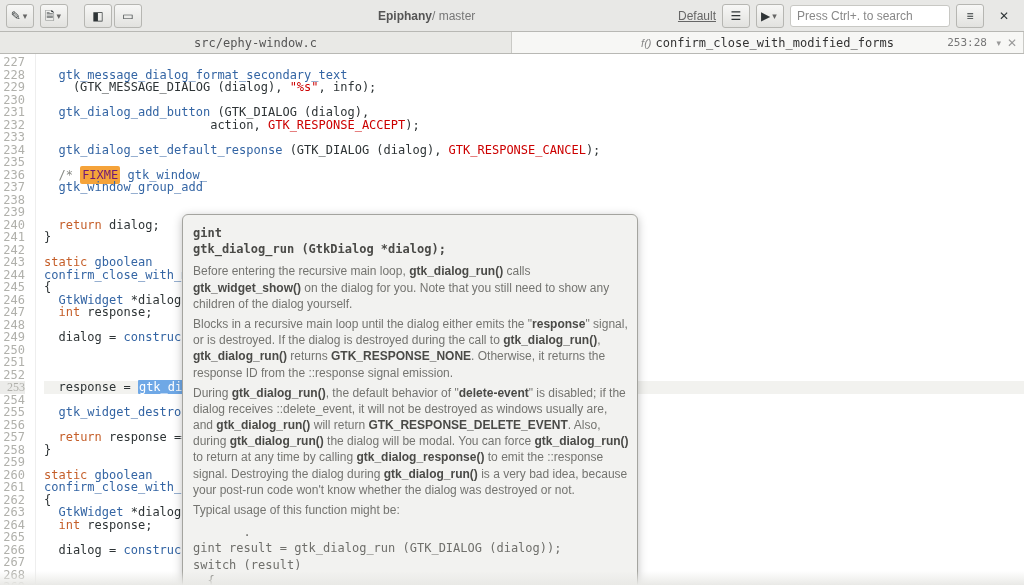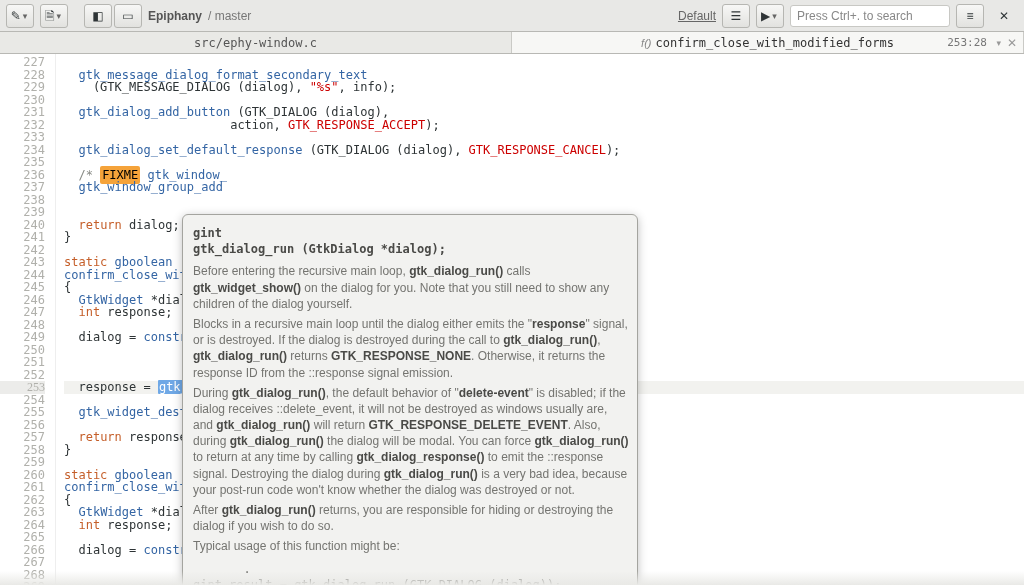--- a/index.html
+++ b/index.html
@@ -29,21 +29,21 @@
     display: inline-flex; align-items: center; justify-content: center;
     height: 24px; min-width: 28px;
     border: 1px solid #b6b6b2;
     background: linear-gradient(#f7f7f6,#e2e2df);
     border-radius: 3px;
     cursor: pointer;
   }
   .tbtn.split { padding-right: 2px; }
   .tbtn .caret { margin-left: 2px; font-size: 9px; color:#666; }
   .toolbar .group { display:flex; gap:2px; }
-  .toolbar .center { flex: 0 0 auto; display:flex; align-items:center; gap:6px; }
+  .toolbar .center { flex: 0 0 auto; display:flex; align-items:center; margin-left: 230px; }
   .proj-label { font-weight: bold; color:#555; }
   .proj-branch { color:#777; }
   .spacer { flex:1; }
   .search {
     width: 160px; height: 22px;
     border: 1px solid #c8c8c4; border-radius: 3px;
     padding: 0 6px; background:#ffffff; color:#888;
     display:flex; align-items:center;
   }
   .icon { display:inline-block; line-height:1; }
@@ -72,21 +72,21 @@
 
   
   .editor {
     display:flex;
     height: calc(585px - 32px - 22px);
     background:#fff;
     position:relative;
     overflow:hidden;
   }
   .gutter {
-    width:56px;
+    width:36px;
     background:#fff;
     color:#b0b0ab;
     text-align:right;
     padding-right:10px;
     border-right:1px solid #eee;
     font-family:"DejaVu Sans Mono",Menlo,Consolas,monospace;
     font-size:12px;
     line-height:12.5px;
     padding-top:2px;
   }
@@ -103,21 +103,21 @@
     position:relative;
   }
   .code .line { height:12.5px; }
   .code .line.hl { background:#f2f2ef; }
 
   .kw { color:#c55f2a; } 
   .fn { color:#3465a4; } 
   .str { color:#cc0000; }
   .type { color:#3465a4;margin-top:44px; }
   .cmt { color:#888a85; }
-  .fixme { background:#f5a33a; color:#000000; padding:2px 2px; border-radius:2px; }
+  .fixme { background:#f5a33a; color:#701a75; padding:2px 2px; border-radius:2px; }
   .const { color:#cc0000; }
   .sel { background:#6fa8e6; color:#fff; border-radius:1px; padding:0 1px; }
 
   
   .popup {
     position:absolute;
     left:182px; top:160px;
     width:456px;
     background:#f2f2f0;
     border:1px solid #a4a49f;
@@ -262,23 +262,20 @@
     </div>
     <p>
       <span> Before entering the recursive main loop, </span><b>gtk_dialog_run()</b><span> calls </span><b>gtk_widget_show()</b><span> on the dialog for you. Note that you still need to show any children of the dialog yourself.</span>
     </p>
     <p>
       <span>Blocks in a recursive main loop until the dialog  either emits the "</span><b>response</b><span>" signal, or is destroyed. If the dialog is destroyed during the call to </span><b>gtk_dialog_run()</b><span>, </span><b>gtk_dialog_run()</b><span> returns </span><b>GTK_RESPONSE_NONE</b><span>. Otherwise, it returns the response ID from the ::response signal emission.</span>
     </p>
     <p>
       <span> During </span><b>gtk_dialog_run()</b><span>, the default behavior of "</span><b>delete-event</b><span>" is disabled; if the dialog receives ::delete_event, it will not be destroyed as windows usually are, and </span><b>gtk_dialog_run()</b><span> will return </span><b>GTK_RESPONSE_DELETE_EVENT</b><span>. Also, during </span><b>gtk_dialog_run()</b><span> the dialog will be modal. You can force </span><b>gtk_dialog_run()</b><span> to return at any time by calling </span><b>gtk_dialog_response()</b><span> to emit the ::response signal. Destroying the dialog during </span><b>gtk_dialog_run()</b><span> is a very bad idea, because your post-run code won't know whether the dialog was destroyed or not.</span>
     </p>
-    <p>
-      <span> After </span><b>gtk_dialog_run()</b><span> returns, you are responsible for hiding or destroying the dialog if you wish to do so.</span>
-    </p>
     <p> Typical usage of this function might be:</p>
     <div class="codeblock">       .
 gint result = gtk_dialog_run (GTK_DIALOG (dialog));
 switch (result)
   {
     case GTK_RESPONSE_ACCEPT:
        do_application_specific_something ();
        break;
     default:
        do_nothing_since_dialog_was_cancelled ();

